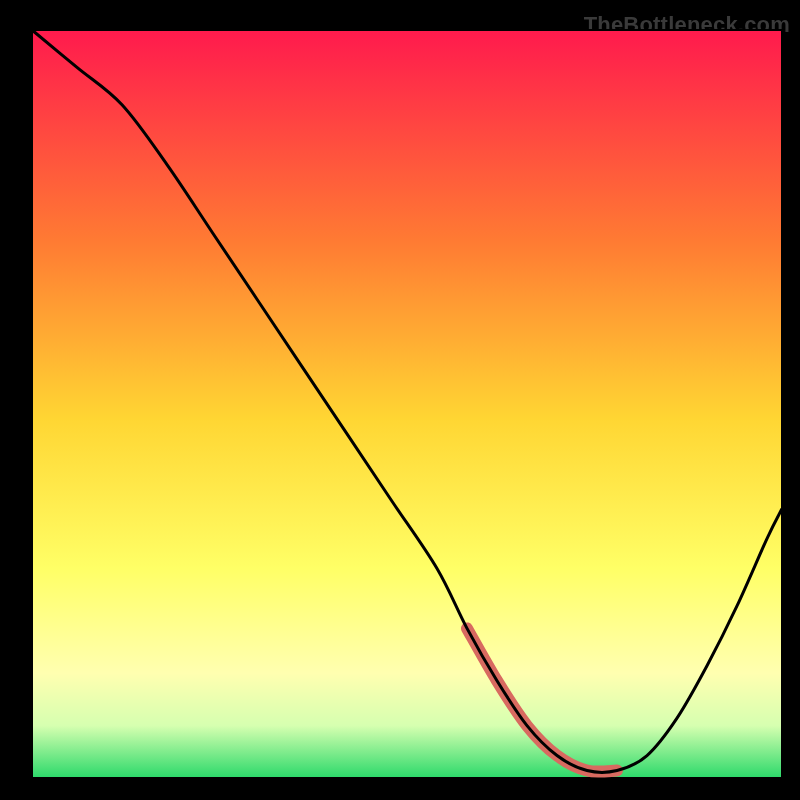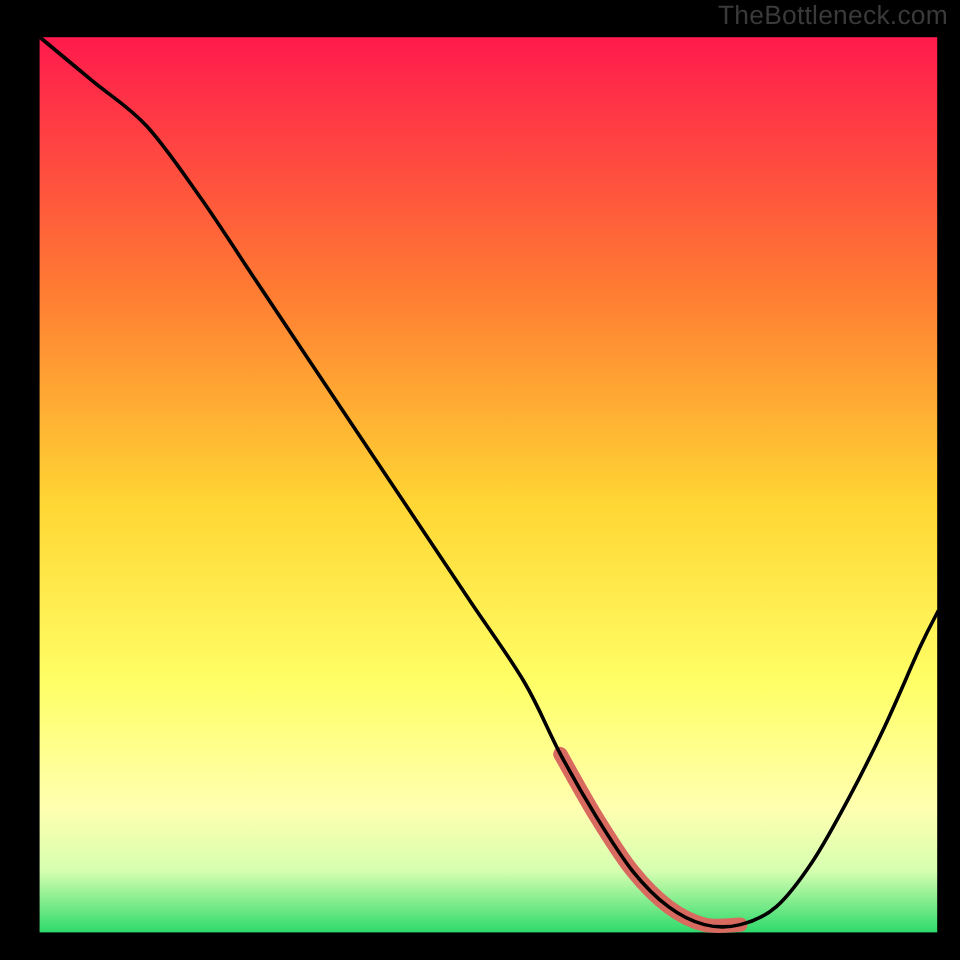--- a/index.html
+++ b/index.html
@@ -12,25 +12,25 @@
     overflow: hidden;
   }
   .stage {
     position: relative;
     width: 800px;
     height: 800px;
     background: #000;
   }
   .attribution {
     position: absolute;
-    top: 0;
+    top: 12px;
     right: 10px;
     color: #3a3a3a;
     font-size: 22px;
-    font-weight: 400;
+    font-weight: 700;
     letter-spacing: 0.2px;
     user-select: none;
   }
   svg {
     position: absolute;
     left: 0;
     top: 0;
   }
 </style>
 </head>

